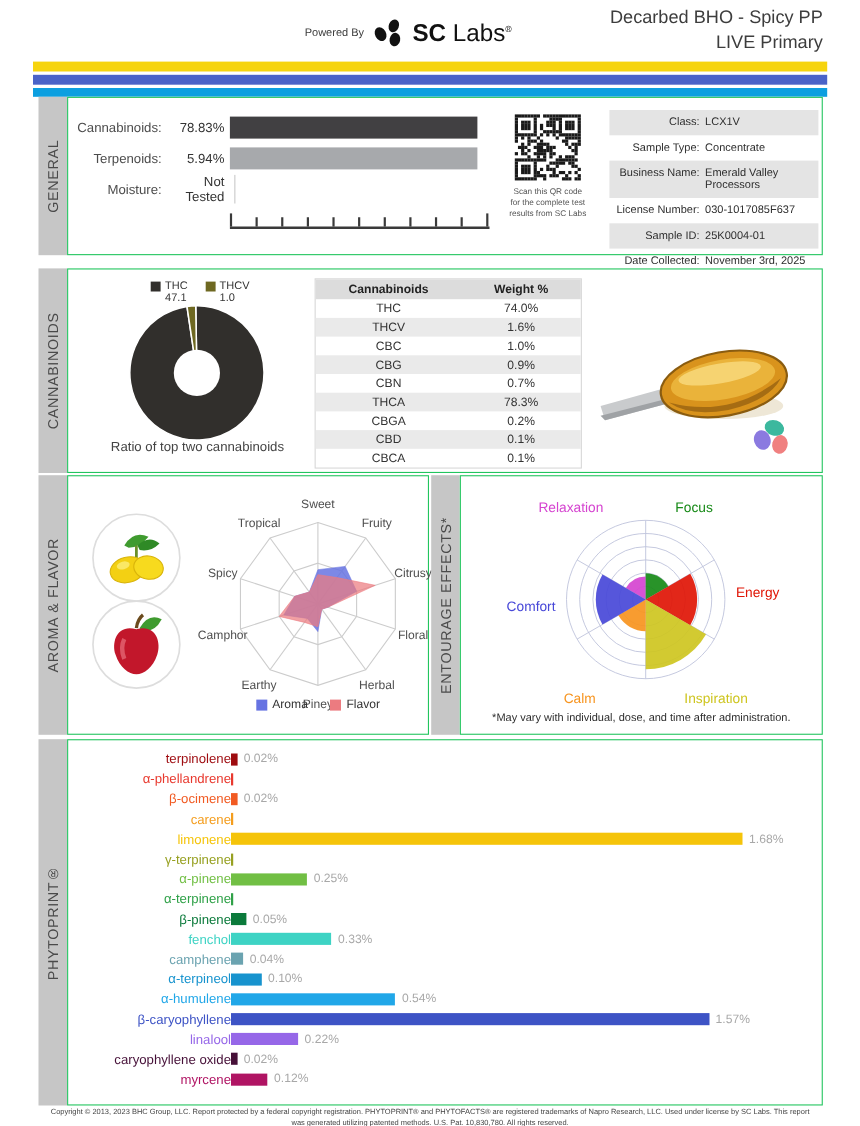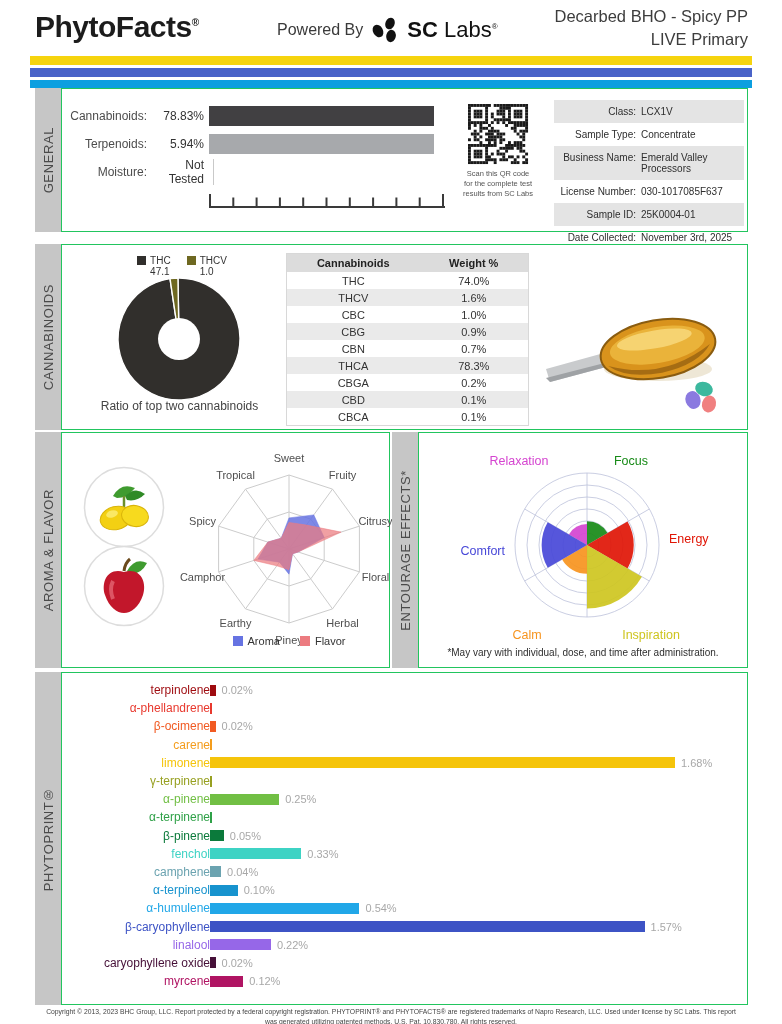--- a/index.html
+++ b/index.html
@@ -5,21 +5,21 @@
   * { margin:0; padding:0; box-sizing:border-box; }
   html,body { background:#fff; }
   body { font-family:"Liberation Sans",sans-serif; }
   svg { overflow:visible; }
   .page { position:relative; width:782px; height:1024px; background:#fff; overflow:hidden; }
 
   
   .brand { position:absolute; left:35px; top:10px; font-size:30px; font-weight:600; color:#1c1c1c; letter-spacing:-0.5px; }
   .brand sup { font-size:10px; }
   .powered { position:absolute; left:277px; top:16px; display:flex; align-items:center; gap:7px; }
-  .powered-label { font-size:16px; color:#3a3a3a; }
+  .powered-label { font-size:10px; color:#3a3a3a; }
   .sclabs-word { font-size:22px; color:#111; }
   .sclabs-word .b { font-weight:700; }
   .sclabs-word sup { font-size:8px; }
   .sample-title { position:absolute; right:34px; top:5px; text-align:right; font-size:16.5px; font-weight:500; color:#3d3d3d; line-height:1.4; }
 
   
   .stripe { position:absolute; left:30px; width:722px; }
 
   
   .panel { position:absolute; display:flex; }
@@ -74,21 +74,20 @@
   .t-bar { height:11px; flex:none; }
   .t-val { font-size:11px; color:#a8a8a8; margin-left:6px; }
 
   .footer { position:absolute; left:30px; top:1007px; width:722px; text-align:center; font-size:6.8px; line-height:1.45; color:#444; }
 </style>
 </head>
 <body>
 
 <div class="page">
 
-  <div class="brand"><span>PhytoFacts</span><sup>®</sup></div>
 
   <div class="powered">
     <span class="powered-label">Powered By</span>
     <svg width="30" height="28" viewBox="0 0 30 28">
       <ellipse cx="8" cy="15" rx="5" ry="6.6" fill="#111" transform="rotate(-28 8 15)"></ellipse>
       <ellipse cx="20" cy="7.5" rx="4.6" ry="6" fill="#111" transform="rotate(22 20 7.5)"></ellipse>
       <ellipse cx="21" cy="20" rx="4.8" ry="6.2" fill="#111" transform="rotate(12 21 20)"></ellipse>
     </svg>
     <span class="sclabs-word"><span class="b">SC</span><span> Labs</span><sup>®</sup></span>
   </div>

